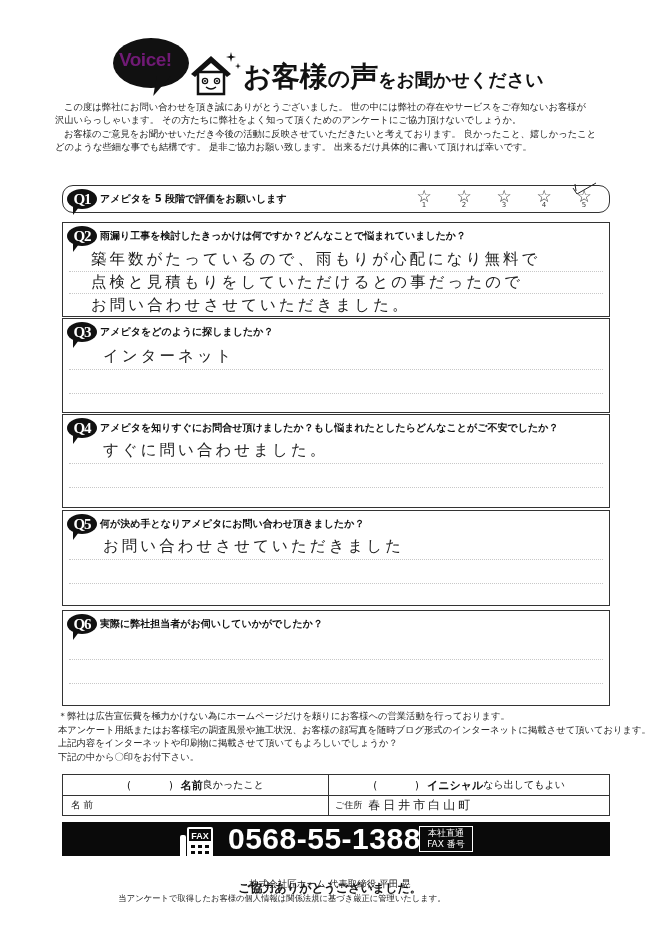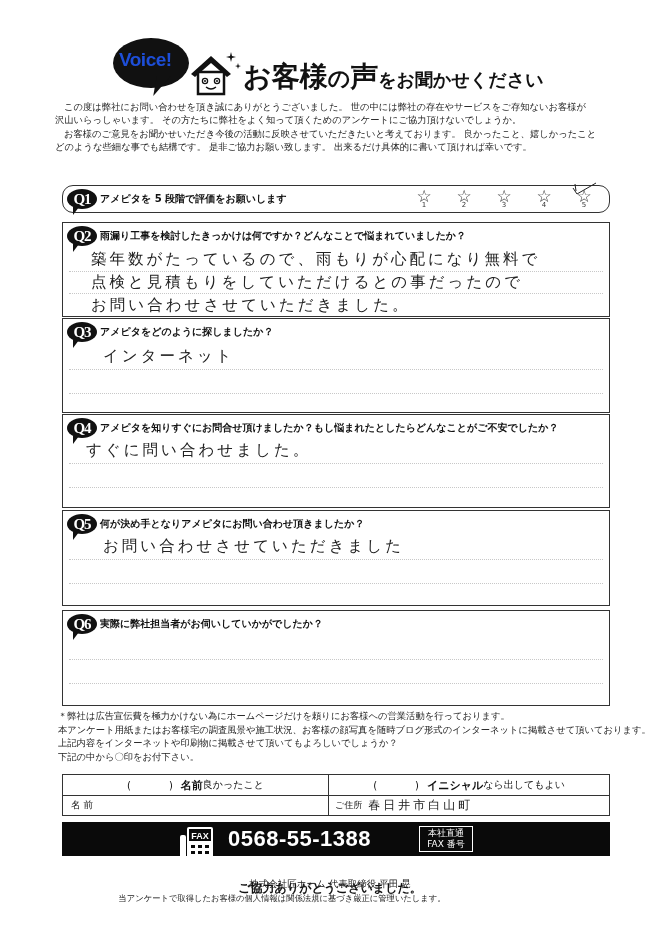--- a/index.html
+++ b/index.html
@@ -3,21 +3,21 @@
 <meta charset="utf-8">
 <style>
   * { box-sizing: border-box; margin: 0; padding: 0; }
   html, body { width: 660px; height: 934px; background: #ffffff; overflow: hidden; }
   body { font-family: "DejaVu Sans", "Liberation Sans", sans-serif; color: #111; position: relative; }
 
   .header { position: absolute; left: 105px; top: 32px; width: 460px; height: 66px; }
   .voice-bubble { position: absolute; left: 8px; top: 6px; width: 76px; height: 50px; background: #111; border-radius: 50%; }
   .voice-tail { position: absolute; left: 50px; top: 44px; width: 0; height: 0;
      border-left: 14px solid #111; border-bottom: 20px solid transparent; transform: skewX(-10deg);}
-  .voice-text { position: absolute; left: 14px; top: 17px; color: #1d4ed8; font-weight: bold; font-size: 19px; font-family: "Liberation Sans", sans-serif; letter-spacing: -0.5px; }
+  .voice-text { position: absolute; left: 14px; top: 17px; color: #701a75; font-weight: bold; font-size: 19px; font-family: "Liberation Sans", sans-serif; letter-spacing: -0.5px; }
   .house { position: absolute; left: 82px; top: 18px; width: 56px; height: 46px; }
   .title { position: absolute; left: 138px; top: 26px; font-weight: bold; font-size: 28px; letter-spacing: 0px; white-space: nowrap; }
   .title .small { font-size: 18px; }
   .title .mid { font-size: 22px; }
 
   .intro { position: absolute; left: 55px; top: 100px; width: 560px; font-size: 9.3px; line-height: 13.3px; color: #222; }
   .intro p { white-space: nowrap; }
 
   .qbox { position: absolute; left: 62px; width: 548px; border: 1.5px solid #333; background: #fff; }
   .qhead { position: absolute; left: 4px; top: 3px; display: flex; align-items: center; }
@@ -43,21 +43,21 @@
   .cell.center { justify-content: center; }
   .paren { letter-spacing: 0; margin-right: 8px; }
   .paren span { display: inline-block; width: 38px; }
   .strong { font-weight: bold; font-size: 11px; }
   .name-label { padding-left: 8px; font-size: 9.5px; letter-spacing: 3px; }
   .addr-label { padding-left: 6px; font-size: 9px; }
   .addr-val { margin-left: 6px; font-family: Liberation Serif, serif; font-size: 12px; letter-spacing: 3px; color: #222; }
 
   .fax-bar { position: absolute; left: 62px; top: 822px; width: 548px; height: 34px; background: #0a0a0a; }
   .fax-machine { position: absolute; left: 118px; top: 3px; width: 34px; height: 44px; }
-  .fax-num { position: absolute; left: 166px; top: 1px; color: #fff; font-family: "Liberation Sans", sans-serif; font-weight: bold; font-size: 22px; letter-spacing: 0.5px; line-height: 32px; }
+  .fax-num { position: absolute; left: 166px; top: 1px; color: #fff; font-family: "Liberation Sans", sans-serif; font-weight: bold; font-size: 30px; letter-spacing: 0.5px; line-height: 32px; }
   .fax-box { position: absolute; left: 357px; top: 4px; width: 54px; height: 26px; border: 1px solid #fff; color: #fff; font-size: 9px; line-height: 11px; text-align: center; padding-top: 1px; }
 
   .thanks { position: absolute; left: 0; width: 660px; text-align: center; top: 880px; font-size: 12px; font-weight: bold; }
   .company { position: absolute; left: 0; width: 660px; text-align: center; top: 878px; font-size: 9.5px; color: #222; }
   .privacy { position: absolute; left: 0; width: 564px; text-align: center; top: 893px; font-size: 8.3px; color: #222; }
 </style>
 </head>
 <body>
 
 <div class="header">
@@ -132,21 +132,21 @@
   </div>
 </div>
 
 <div class="qbox" style="top:414px;height:94px;">
   <div class="qhead">
     <div class="qbadge">Q4</div>
     <div class="qtext">アメピタを知りすぐにお問合せ頂けましたか？もし悩まれたとしたらどんなことがご不安でしたか？</div>
   </div>
   <div class="dotline" style="top:48px"></div>
   <div class="dotline" style="top:72px"></div>
-  <div class="answer" style="top:24px;left:23px;">
+  <div class="answer" style="top:24px;left:40px;">
     <div>すぐに問い合わせました。</div>
   </div>
 </div>
 
 <div class="qbox" style="top:510px;height:96px;">
   <div class="qhead">
     <div class="qbadge">Q5</div>
     <div class="qtext">何が決め手となりアメピタにお問い合わせ頂きましたか？</div>
   </div>
   <div class="dotline" style="top:48px"></div>

